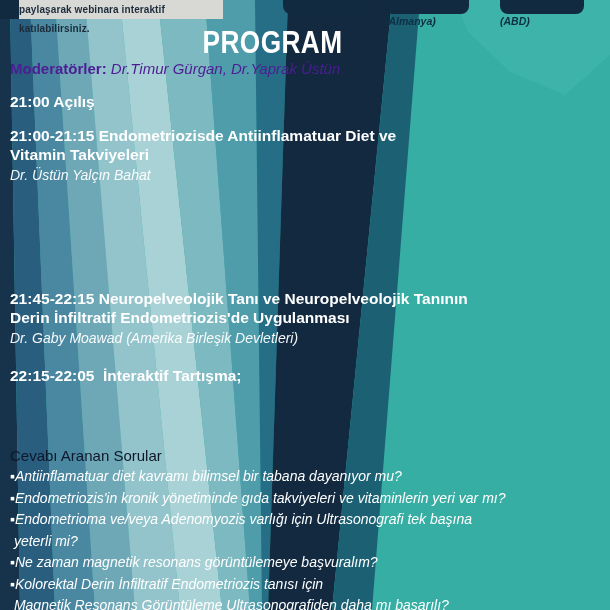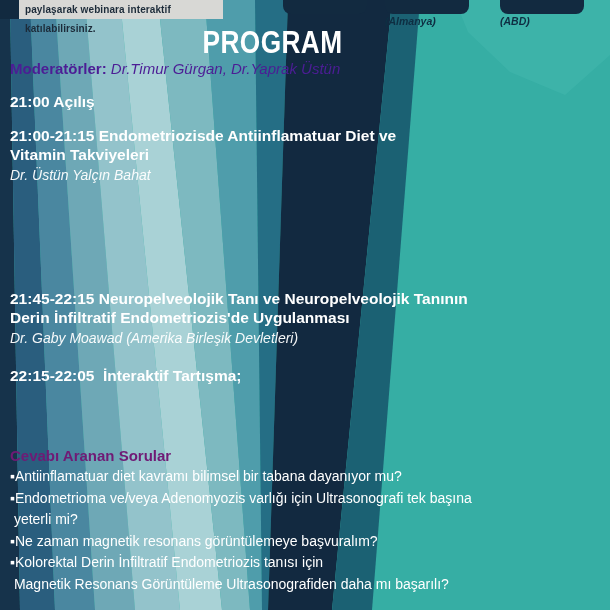--- a/index.html
+++ b/index.html
@@ -3,41 +3,41 @@
 <meta charset="utf-8">
 <style>
   html,body{margin:0;padding:0;}
   body{font-family:"Liberation Sans", sans-serif;}
   #canvas{position:relative;width:610px;height:610px;overflow:hidden;background:#36aea4;}
   #stripes{position:absolute;left:0;top:0;width:610px;height:610px;display:block;}
 
   
   .note-square{position:absolute;left:0;top:0;width:19px;height:19px;}
   .note-box{position:absolute;left:19px;top:0;width:204px;height:19px;line-height:19px;
-    font-size:10px;font-weight:bold;color:#1c2b39;padding-left:6px;box-sizing:border-box;
+    font-size:10px;font-weight:bold;color:#1c2b39;box-sizing:border-box;
     letter-spacing:.1px;}
   .photo-frame{position:absolute;top:0;height:14px;width:84px;border-radius:0 0 8px 8px;}
   .country-label{position:absolute;top:15px;width:84px;text-align:left;font-size:10.5px;
     font-style:italic;font-weight:bold;color:#0e2e42;}
 
   
   .title{position:absolute;left:0;top:24px;width:545px;text-align:center;color:#fff;
     font-size:32px;font-weight:bold;transform:scaleX(0.82);letter-spacing:.5px;}
   .moderators{position:absolute;left:10px;top:60px;color:#4c1d95;font-size:15px;white-space:pre;}
   .moderators b{font-weight:bold;}
   .moderators i{font-style:italic;font-weight:normal;}
   .session{position:absolute;left:10px;width:598px;color:#fff;}
   .s-line{font-size:15.5px;font-weight:bold;line-height:19px;white-space:pre-wrap;}
   .s-speaker{font-size:14px;font-style:italic;line-height:17px;margin-top:3px;color:rgba(255,255,255,.95);}
   .s-speaker:empty{display:none;}
 
   
-  .q-heading{position:absolute;left:10px;top:447px;color:#701a75;font-size:15px;font-weight:bold;}
+  .q-heading{position:absolute;left:10px;top:447px;color:#0f172a;font-size:15px;font-weight:normal;}
   .q-list{position:absolute;left:10px;top:466px;width:598px;color:#fff;}
-  .q-item{font-size:14px;line-height:21.5px;white-space:pre-wrap;}
+  .q-item{font-size:14px;font-style:italic;line-height:21.5px;white-space:pre-wrap;}
 </style>
 </head>
 <body>
 
 <div id="canvas" style="background-color: rgb(54, 174, 164);">
 
   <svg id="stripes" viewBox="0 0 610 610" preserveAspectRatio="none">
     <polygon points="0,0 10,0 20,610 0,610" fill="#16334b"></polygon>
     <polygon points="10,0 30,0 55,610 20,610" fill="#2a5e7e"></polygon>
     <polygon points="30,0 55,0 95,610 55,610" fill="#4a87a0"></polygon>
@@ -80,20 +80,21 @@
     <div class="s-speaker">Dr. Gaby Moawad (Amerika Birleşik Devletleri)</div>
   </div>
   <div class="session" style="top:366px">
     <div class="s-line">22:15-22:05  İnteraktif Tartışma;</div>
 
   </div>
 
   <div class="q-heading">Cevabı Aranan Sorular</div>
   <div class="q-list">
     <div class="q-item">▪Antiinflamatuar diet kavramı bilimsel bir tabana dayanıyor mu?</div>
+    <div class="q-item">▪Endometriozis'in kronik yönetiminde gıda takviyeleri ve vitaminlerin yeri var mı?</div>
     <div class="q-item">▪Endometrioma ve/veya Adenomyozis varlığı için Ultrasonografi tek başına
  yeterli mi?</div>
     <div class="q-item">▪Ne zaman magnetik resonans görüntülemeye başvuralım?</div>
     <div class="q-item">▪Kolorektal Derin İnfiltratif Endometriozis tanısı için
  Magnetik Resonans Görüntüleme Ultrasonografiden daha mı başarılı?</div>
   </div>
 
 </div>
 
 </body></html>

